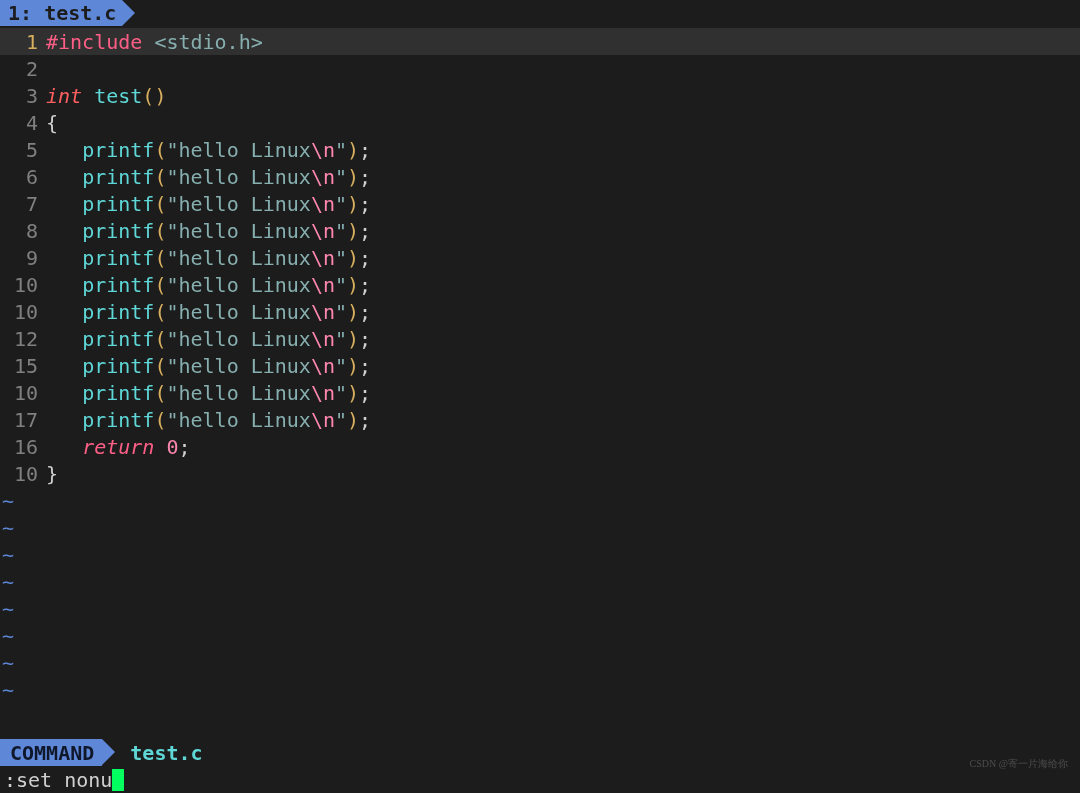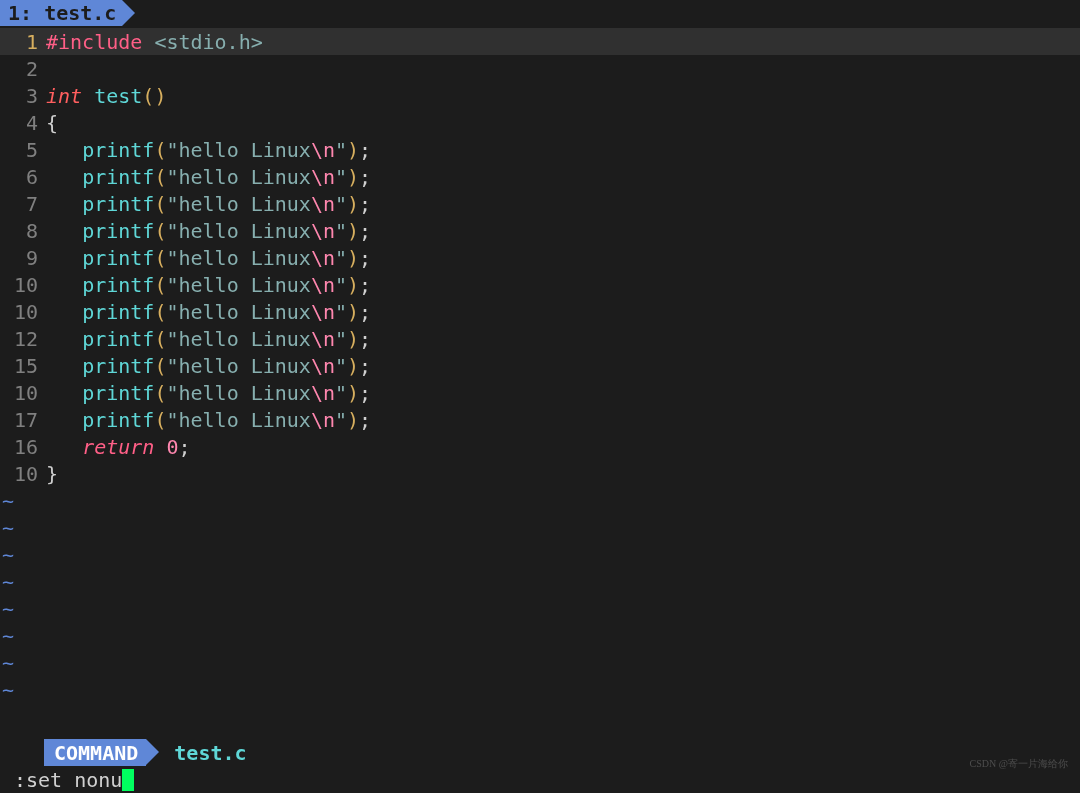--- a/index.html
+++ b/index.html
@@ -86,48 +86,47 @@
     .tok-punct   { color: #d0d0d0; }
     .statusline {
       height: 27px;
       display: flex;
       align-items: center;
       background: #1c1c1c;
       flex-shrink: 0;
     }
     .mode-badge {
       background: #5f87d7;
-      color: #ffffff;
+      color: #0f172a;
       font-weight: bold;
       padding: 0 8px 0 10px;
       height: 100%;
       display: flex;
       align-items: center;
       position: relative;
       margin-right: 20px;
-      margin-left: 44px;
     }
     .mode-badge::after {
       content: '';
       position: absolute;
       right: -13px;
       top: 0;
       width: 0; height: 0;
       border-top: 13.5px solid transparent;
       border-bottom: 13.5px solid transparent;
       border-left: 13px solid #5f87d7;
     }
     .status-file { color: #5fd7d7; font-weight: bold; padding-left: 8px;}
     .cmdline {
       height: 27px;
       display: flex;
       align-items: center;
       background: #1c1c1c;
       flex-shrink: 0;
-      padding-left: 14px;
+      padding-left: 4px;
     }
     .cmd-text { color: #d0d0d0; white-space: pre; }
     .cursor-block {
       width: 12px;
       height: 22px;
       background: #00ff5f;
       display: inline-block;
     }
     .watermark {
       position: absolute;

